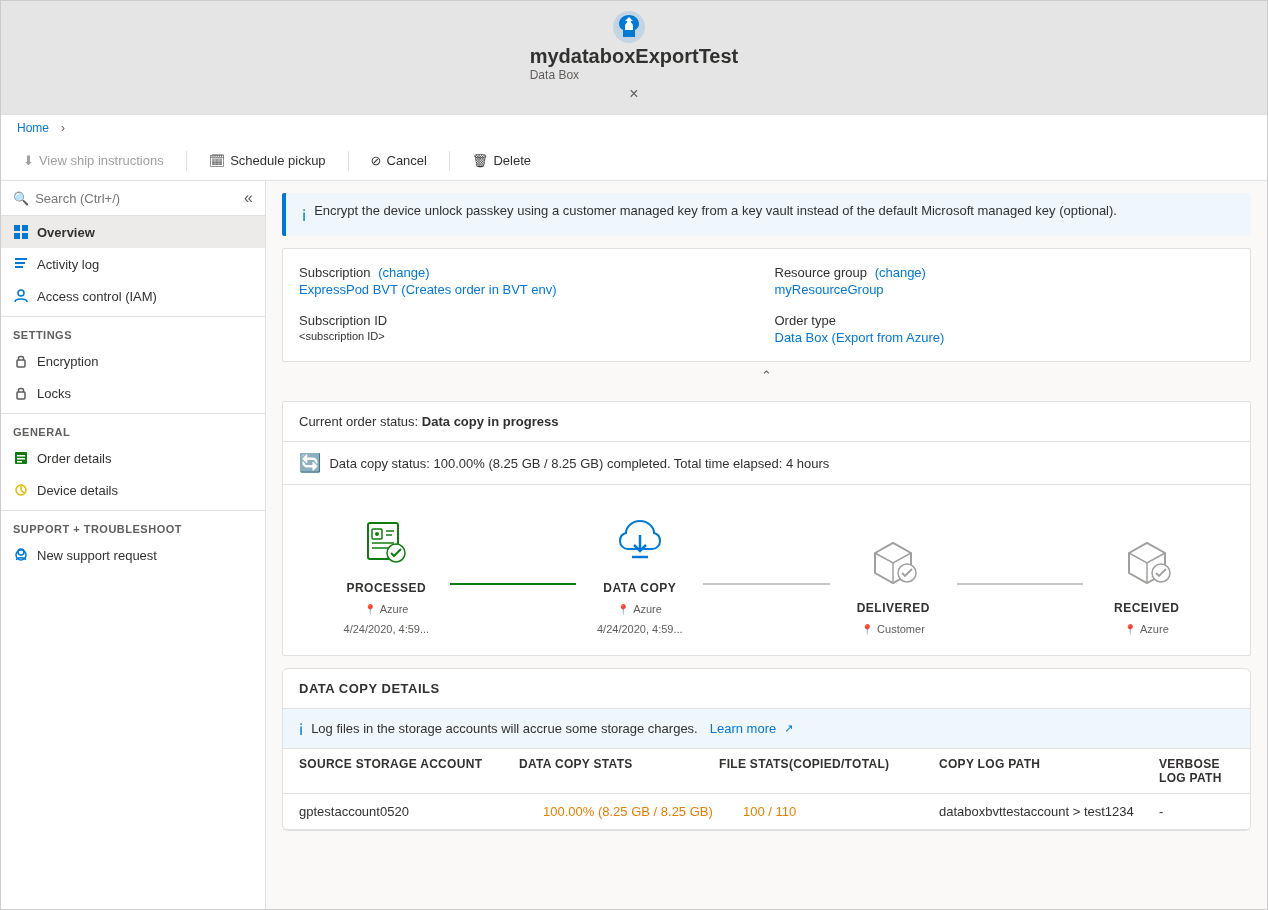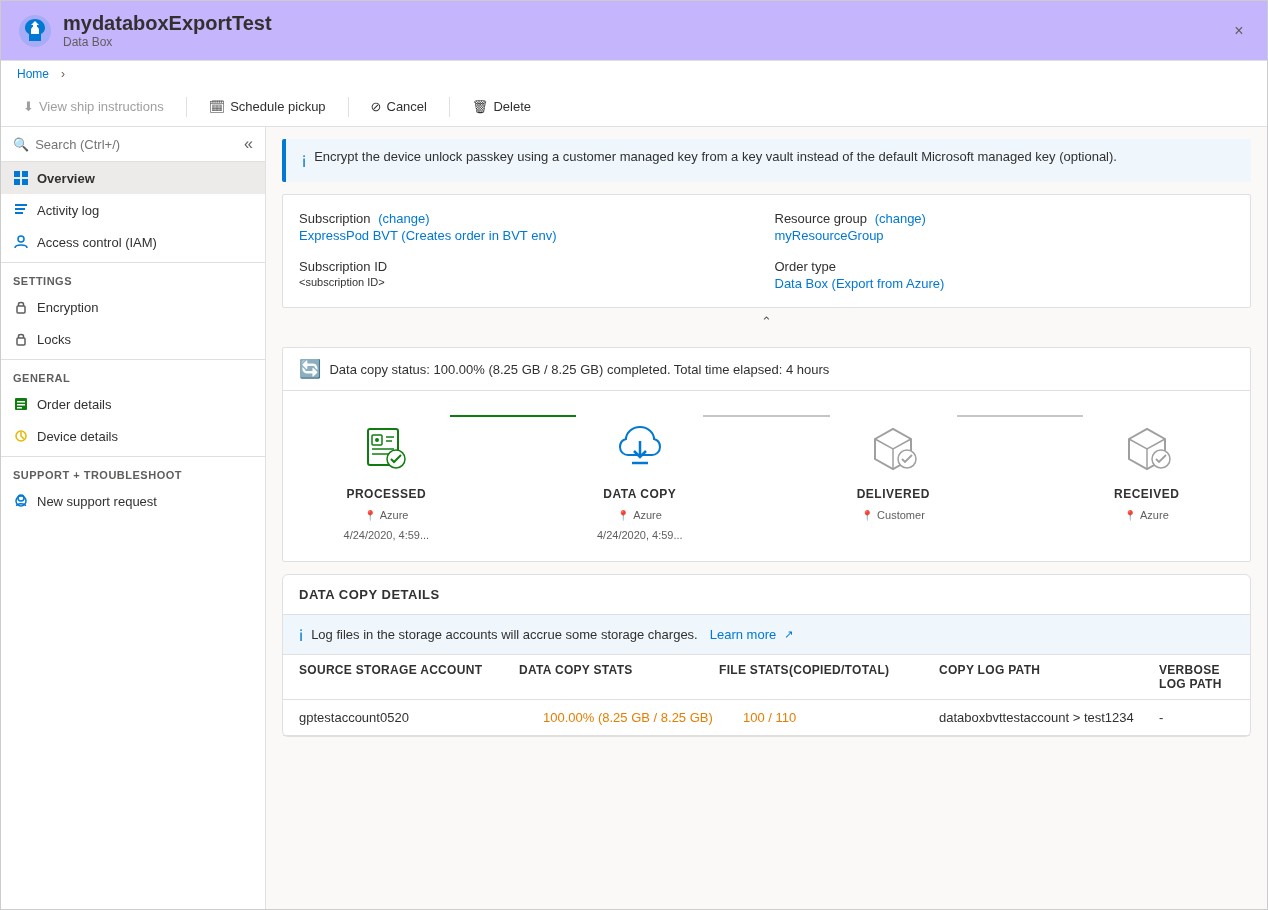--- a/index.html
+++ b/index.html
@@ -1,21 +1,21 @@
 <!DOCTYPE html>
 <html><head>
   <meta charset="utf-8">
   <style>
     * { box-sizing: border-box; margin: 0; padding: 0; }
     body { font-family: 'Segoe UI', Arial, sans-serif; font-size: 13px; color: #323130; background: #f3f2f1; }
     
     .app-container { display: flex; flex-direction: column; height: 910px; width: 1268px; background: #fff; border: 1px solid #ccc; overflow: hidden; }
     
     
-    .top-bar { display: flex; align-items: center; padding: 8px 16px; background: #c4b5fd; border-bottom: 1px solid #e0e0e0; min-height: 60px; }
+    .top-bar { display: flex; align-items: center; padding: 8px 16px; background: #e5e5e5; border-bottom: 1px solid #e0e0e0; min-height: 60px; flex-direction: column; }
     .app-icon { width: 36px; height: 36px; margin-right: 10px; flex-shrink: 0; }
     .app-title-block { flex: 1; }
     .app-title { font-size: 20px; font-weight: 600; color: #323130; }
     .app-subtitle { font-size: 12px; color: #605e5c; }
     .close-btn { width: 24px; height: 24px; display: flex; align-items: center; justify-content: center; cursor: pointer; color: #605e5c; font-size: 16px; }
     
     
     .breadcrumb { padding: 6px 16px; font-size: 12px; color: #0078d4; display: flex; align-items: center; gap: 12px; background: #fff; }
     .breadcrumb-sep { color: #605e5c; }
     
@@ -55,21 +55,21 @@
     .collapse-row { display: flex; justify-content: center; padding: 6px; cursor: pointer; color: #605e5c; }
     
     
     .status-card { background: #fff; margin: 12px 16px 0 16px; border: 1px solid #e0e0e0; border-radius: 2px; }
     .status-header { padding: 12px 16px; border-bottom: 1px solid #e0e0e0; font-size: 13px; }
     .status-bold { font-weight: 700; }
     .status-progress-row { display: flex; align-items: center; gap: 8px; padding: 10px 16px; border-bottom: 1px solid #e0e0e0; }
     .progress-icon { color: #0078d4; font-size: 18px; }
     
     
-    .timeline { display: flex; align-items: flex-start; justify-content: space-around; padding: 24px 40px 20px 40px; }
+    .timeline { display: flex; align-items: flex-end; justify-content: space-around; padding: 24px 40px 20px 40px; }
     .timeline-step { display: flex; flex-direction: column; align-items: center; gap: 8px; flex: 1; }
     .timeline-icon-wrap { width: 64px; height: 64px; display: flex; align-items: center; justify-content: center; }
     .timeline-connector { flex: 1; display: flex; align-items: center; padding-bottom: 50px; }
     .connector-line { height: 2px; width: 100%; }
     .connector-green { background: #107c10; }
     .connector-gray { background: #c8c6c4; }
     .step-label { font-size: 12px; font-weight: 700; text-transform: uppercase; text-align: center; letter-spacing: 0.5px; }
     .step-sub { display: flex; align-items: center; gap: 3px; font-size: 11px; color: #605e5c; }
     .step-date { font-size: 11px; color: #605e5c; text-align: center; }
     
@@ -263,20 +263,24 @@
         <div class="detail-item">
           <div class="detail-label">Order type</div>
           <div class="detail-link">Data Box (Export from Azure)</div>
         </div>
       </div>
       <div class="collapse-row">
         <span>⌃</span>
       </div>
 
       <div class="status-card">
+        <div class="status-header">
+          <span>Current order status:</span>
+          <span class="status-bold">Data copy in progress</span>
+        </div>
         <div class="status-progress-row">
           <span class="progress-icon">🔄</span>
           <span>Data copy status: 100.00% (8.25 GB / 8.25 GB) completed. Total time elapsed: 4 hours</span>
         </div>
 
         <div class="timeline">
 
           <div class="timeline-step">
             <div class="timeline-icon-wrap">
               <svg width="56" height="56" viewBox="0 0 56 56">

